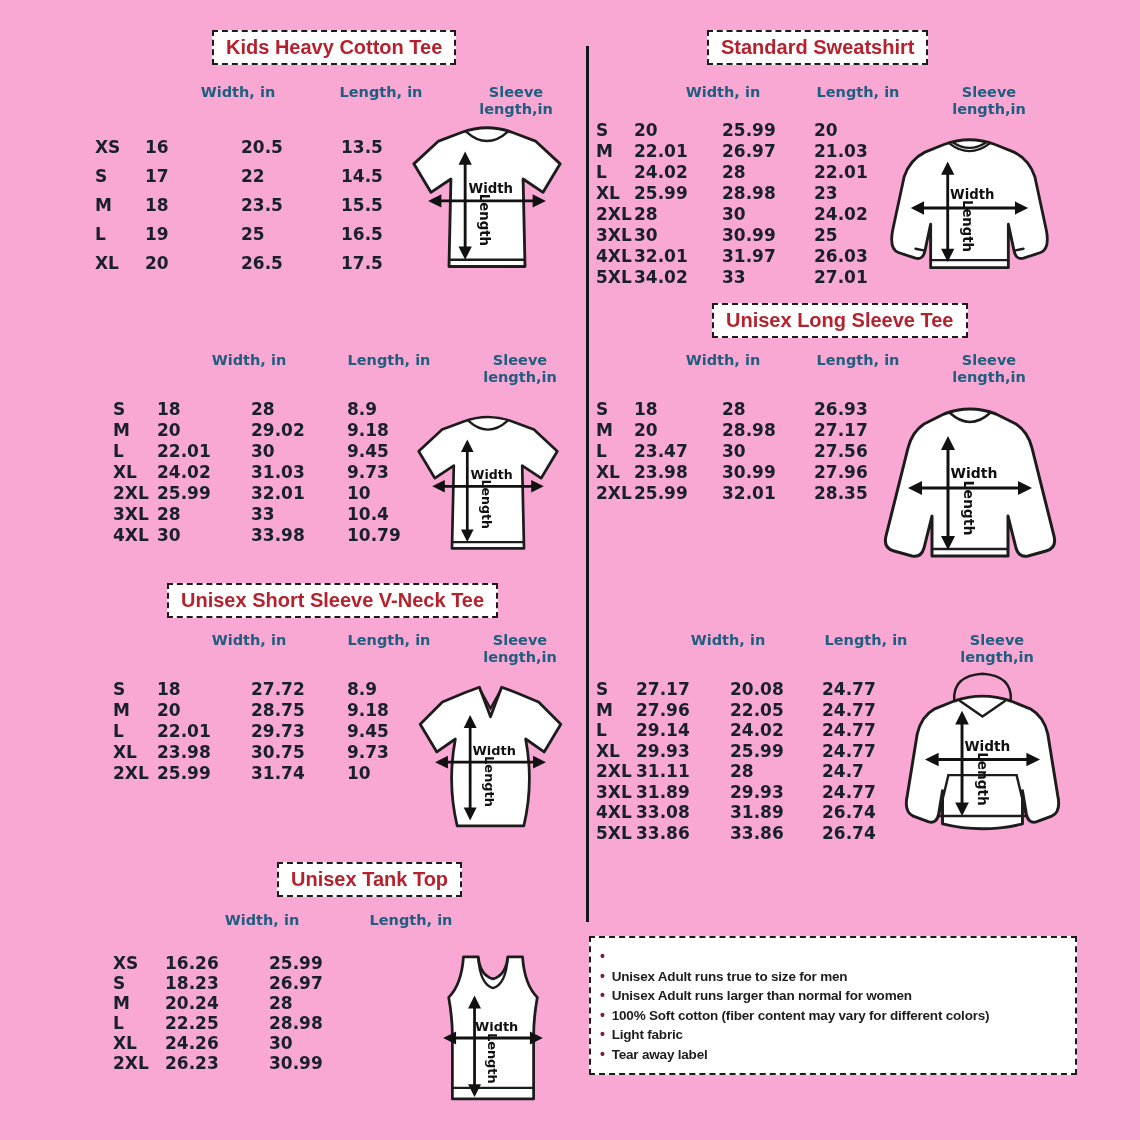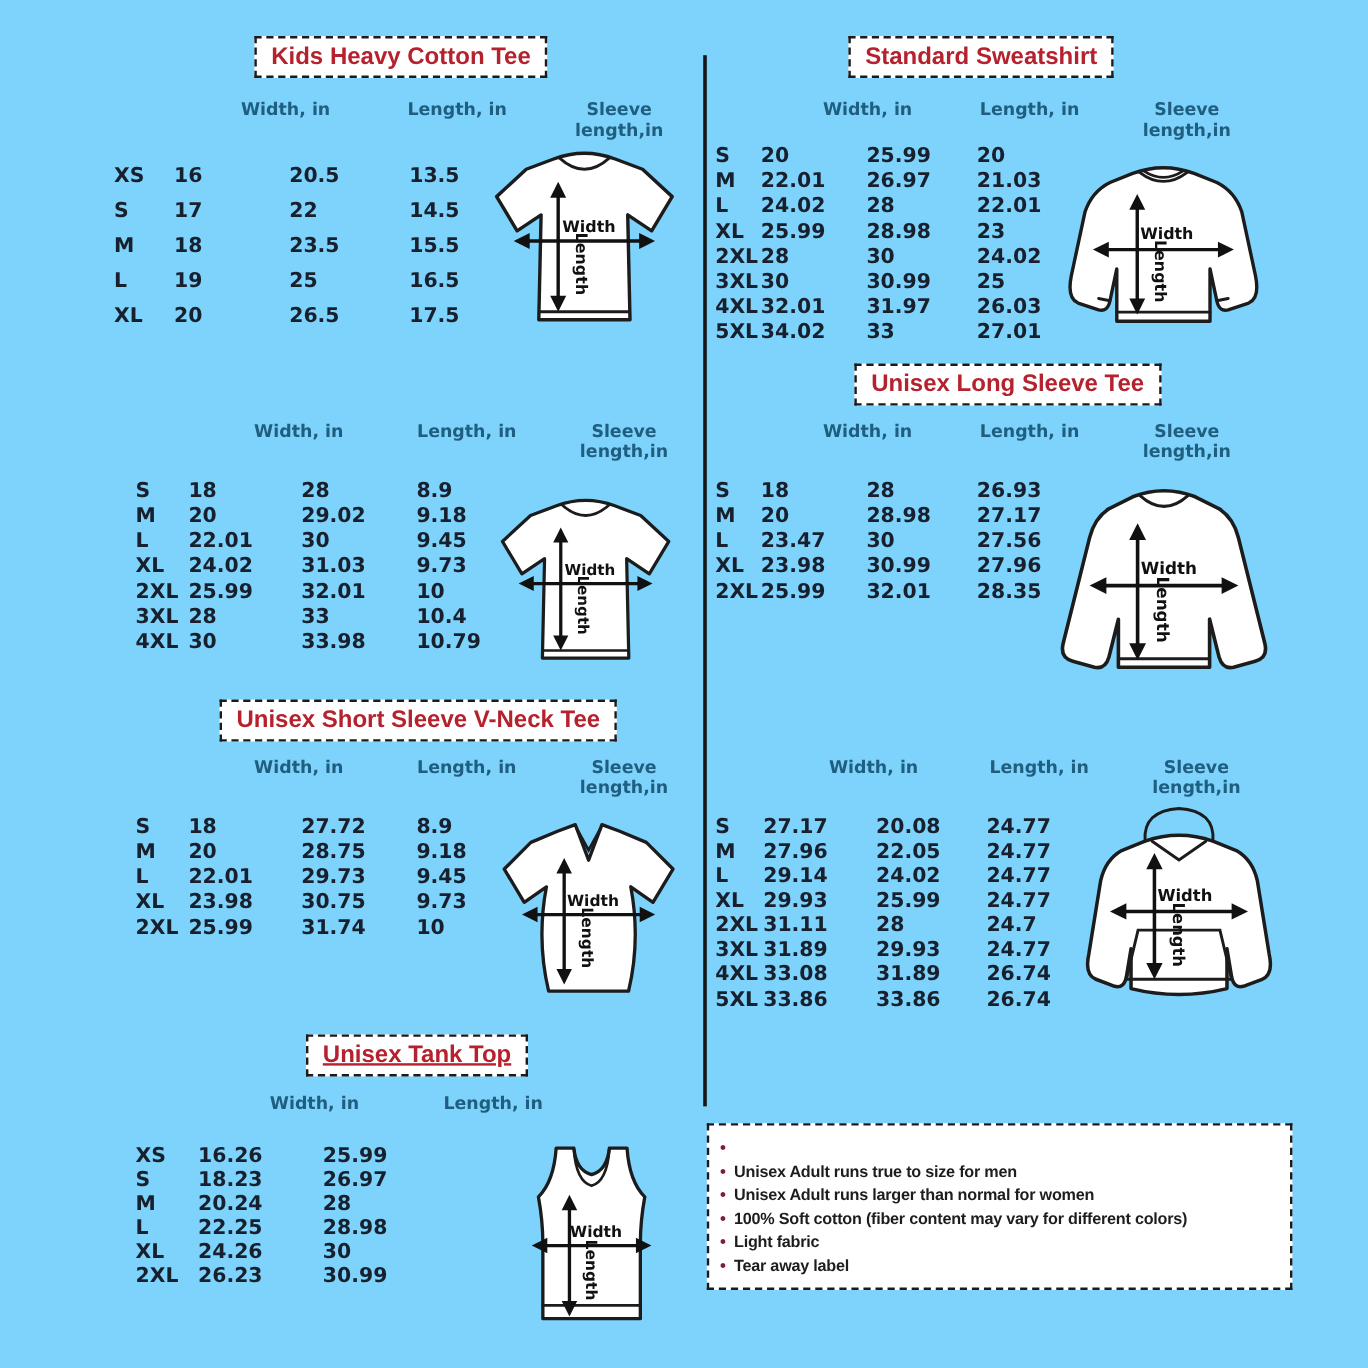--- a/index.html
+++ b/index.html
@@ -1,16 +1,16 @@
 <!DOCTYPE html>
 <html><head>
 <meta charset="utf-8">
 <style>
   html,body{margin:0;padding:0;background:#fff;}
-  .canvas{position:relative;width:1140px;height:1140px;background:#7dd3fc;overflow:hidden;
+  .canvas{position:relative;width:1140px;height:1140px;background:#f9a8d4;overflow:hidden;
           font-family:"DejaVu Sans",sans-serif;font-weight:bold;color:#18202e;}
   .title-box{position:absolute;border:2px dashed #1b1b1b;background:#fff;color:#b5212d;
              font-family:"Liberation Sans",sans-serif;font-weight:bold;font-size:20px;
              padding:4px 12px;white-space:nowrap;}
   .title-box.small{font-size:18px;}
   .divider{position:absolute;left:586px;top:46px;width:3px;height:876px;background:#161616;}
   .stable{position:absolute;}
   .row{display:grid;grid-template-columns:var(--cols);align-items:start;}
   .hdr{color:#205e80;font-size:14.5px;line-height:1.15;gap:45px;}
   .hcell{white-space:pre-line;text-align:center;}
@@ -318,21 +318,21 @@
     <path class="arrowhead" d="M50 100 L64 93 L64 107 Z"></path>
     <line class="arrow" x1="62" y1="100" x2="162" y2="100"></line>
     <path class="arrowhead" d="M174 100 L160 93 L160 107 Z"></path>
     <path class="arrowhead" d="M90 48 L83 62 L97 62 Z"></path>
     <line class="arrow" x1="90" y1="60" x2="90" y2="150"></line>
     <path class="arrowhead" d="M90 162 L83 148 L97 148 Z"></path>
     <text x="116" y="90" text-anchor="middle">Width</text>
     <text transform="translate(106 120) rotate(90)" text-anchor="middle">Length</text>
   </svg>
 
-  <div class="title-box" style="left:183px;top:583px;">Unisex Short Sleeve V-Neck Tee</div>
+  <div class="title-box" style="left:167px;top:583px;">Unisex Short Sleeve V-Neck Tee</div>
   <div class="stable tbl-vneck" style="left:113px;top:632px;">
     <div class="row hdr">
       <span class="hcell"></span>
       <span class="hcell">Width, in</span>
       <span class="hcell">Length, in</span>
       <span class="hcell">Sleeve
 length,in</span>
     </div>
     <div class="rows">
 
@@ -460,21 +460,21 @@
     <path class="arrowhead" d="M46 100 L60 93 L60 107 Z"></path>
     <line class="arrow" x1="58" y1="100" x2="152" y2="100"></line>
     <path class="arrowhead" d="M164 100 L150 93 L150 107 Z"></path>
     <path class="arrowhead" d="M84 50 L77 64 L91 64 Z"></path>
     <line class="arrow" x1="84" y1="62" x2="84" y2="146"></line>
     <path class="arrowhead" d="M84 158 L77 144 L91 144 Z"></path>
     <text x="110" y="91" text-anchor="middle">Width</text>
     <text transform="translate(100 120) rotate(90)" text-anchor="middle">Length</text>
   </svg>
 
-  <div class="title-box" style="left:255px;top:862px;text-decoration:underline;">Unisex Tank Top</div>
+  <div class="title-box" style="left:277px;top:862px;">Unisex Tank Top</div>
   <div class="stable tbl-tank" style="left:113px;top:912px;">
     <div class="row hdr">
       <span class="hcell"></span>
       <span class="hcell">Width, in</span>
       <span class="hcell">Length, in</span>
     </div>
     <div class="rows">
 
         <div class="row">
           <span class="size">XS</span>

